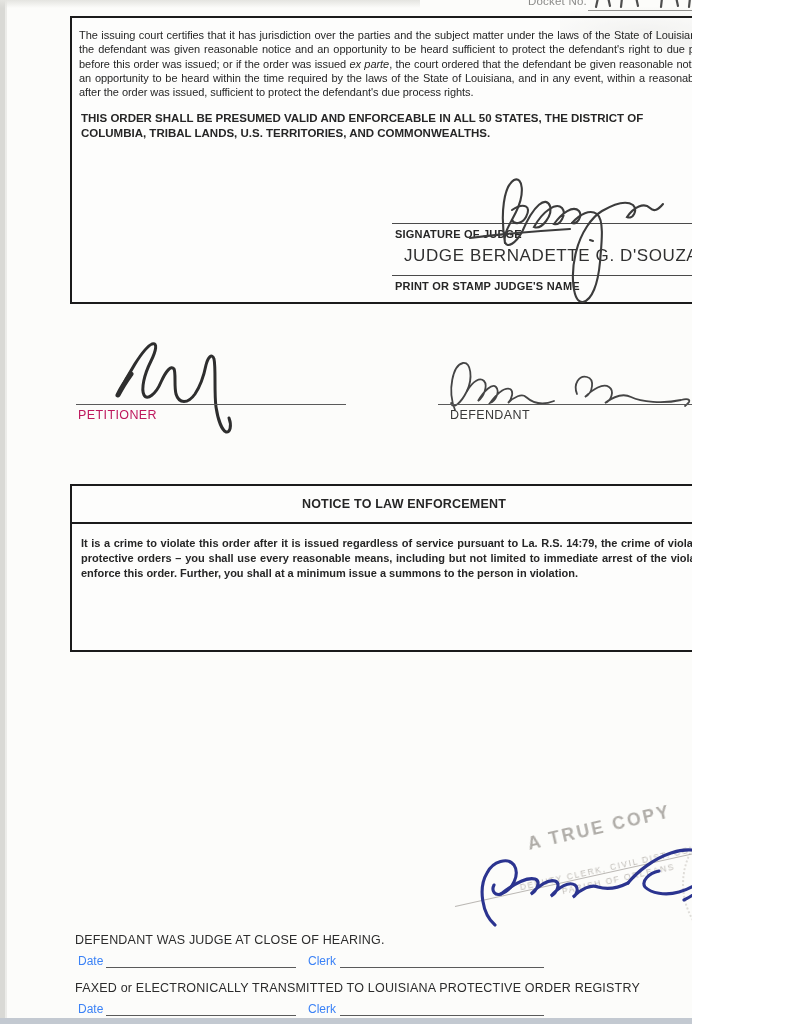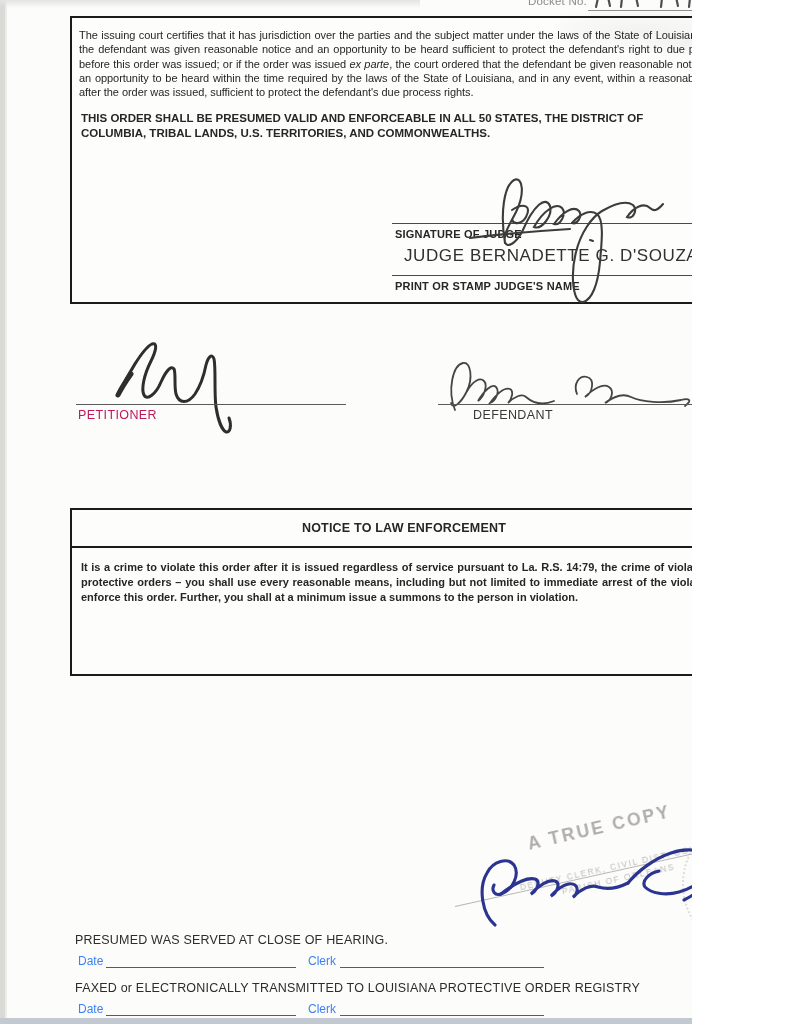--- a/index.html
+++ b/index.html
@@ -36,23 +36,23 @@
   .judge-line1{position:absolute;left:320px;top:205px;width:332px;border-top:1.5px solid #4a4a4a;}
   .judge-sig-label{position:absolute;left:323px;top:210px;font-weight:bold;font-size:11px;letter-spacing:.2px;}
   .judge-name{position:absolute;left:332px;top:228px;font-size:17px;letter-spacing:.6px;color:#303030;}
   .judge-line2{position:absolute;left:320px;top:257px;width:332px;border-top:1.5px solid #4a4a4a;}
   .judge-print-label{position:absolute;left:323px;top:262px;font-weight:bold;font-size:11px;letter-spacing:.2px;}
 
   
   .pet-line{position:absolute;left:76px;top:404px;width:270px;border-top:1.4px solid #5a5a5a;}
   .pet-label{position:absolute;left:78px;top:408px;font-size:12.5px;color:#be185d;letter-spacing:.4px;}
   .def-line{position:absolute;left:438px;top:404px;width:288px;border-top:1.4px solid #5a5a5a;}
-  .def-label{position:absolute;left:450px;top:408px;font-size:12.5px;color:#383838;letter-spacing:.4px;margin-left:23px;}
+  .def-label{position:absolute;left:450px;top:408px;font-size:12.5px;color:#383838;letter-spacing:.4px;}
 
-  #notice-box{top:508px;height:168px;}
+  #notice-box{top:484px;height:168px;}
   #notice-box .box-title{height:36px;line-height:36px;font-size:12.5px;letter-spacing:.2px;}
   .notice-body{padding:12px 9px 0 9px;font-weight:bold;font-size:11px;line-height:14.8px;text-align:justify;}
   .notice-body p{margin:0 0 13px 0;}
 
   
   .stamp-circle{position:absolute;left:682px;top:812px;width:140px;height:140px;border:2px dotted #c8c4be;border-radius:50%;opacity:.55;}
   .stamp-line{position:absolute;left:455px;top:906px;width:312px;border-top:1.3px solid #a9a5a0;transform:rotate(-12.5deg);transform-origin:left center;opacity:.8;}
   .stamp-top{position:absolute;left:528px;top:834px;transform:rotate(-13deg);transform-origin:left center;
     font-size:17.5px;font-weight:600;letter-spacing:2.5px;color:#a8a5a0;opacity:.9;filter:blur(.3px);}
   .stamp-sub{position:absolute;left:500px;top:886px;transform:rotate(-12.5deg);transform-origin:left center;
@@ -152,21 +152,21 @@
   </div>
   <svg style="left:455px;top:833px;z-index:2;" width="310" height="108" viewBox="0 0 310 108">
     <g fill="none" stroke="#2b3490" stroke-width="3.1" stroke-linecap="round">
       <path d="M40,92 C 27,81 23,55 32,40 C 38,28 53,24 59,32 C 65,41 58,57 46,61 C 40,63 36,58 39,52"></path>
       <path d="M46,61 C 60,50 72,44 80,46 C 86,48 82,58 76,61 C 84,52 94,46 100,48 C 106,50 102,60 96,63 C 104,54 114,48 120,52 C 124,55 122,62 118,64 C 126,56 136,51 143,54 C 153,57 163,55 173,50"></path>
       <path d="M173,50 C 182,39 198,26 216,20 C 234,14 250,17 254,27 C 258,38 245,53 224,59 C 210,63 196,60 190,54 C 186,48 194,40 204,38"></path>
       <path d="M254,27 C 259,40 250,57 229,67"></path>
     </g>
   </svg>
 
-  <div class="svc-text" style="left:75px;top:933px;">PRESUMED WAS SERVED AT CLOSE OF HEARING.</div>
+  <div class="svc-text" style="left:75px;top:933px;">DEFENDANT WAS JUDGE AT CLOSE OF HEARING.</div>
   <div class="svc-label" style="left:78px;top:954px;">Date</div>
   <div class="blank-line" style="left:106px;top:966px;width:190px;"></div>
   <div class="svc-label" style="left:308px;top:954px;">Clerk</div>
   <div class="blank-line" style="left:340px;top:966px;width:204px;"></div>
 
   <div class="svc-text" style="left:75px;top:981px;">FAXED or ELECTRONICALLY TRANSMITTED TO LOUISIANA PROTECTIVE ORDER REGISTRY</div>
   <div class="svc-label" style="left:78px;top:1002px;">Date</div>
   <div class="blank-line" style="left:106px;top:1014px;width:190px;"></div>
   <div class="svc-label" style="left:308px;top:1002px;">Clerk</div>
   <div class="blank-line" style="left:340px;top:1014px;width:204px;"></div>

